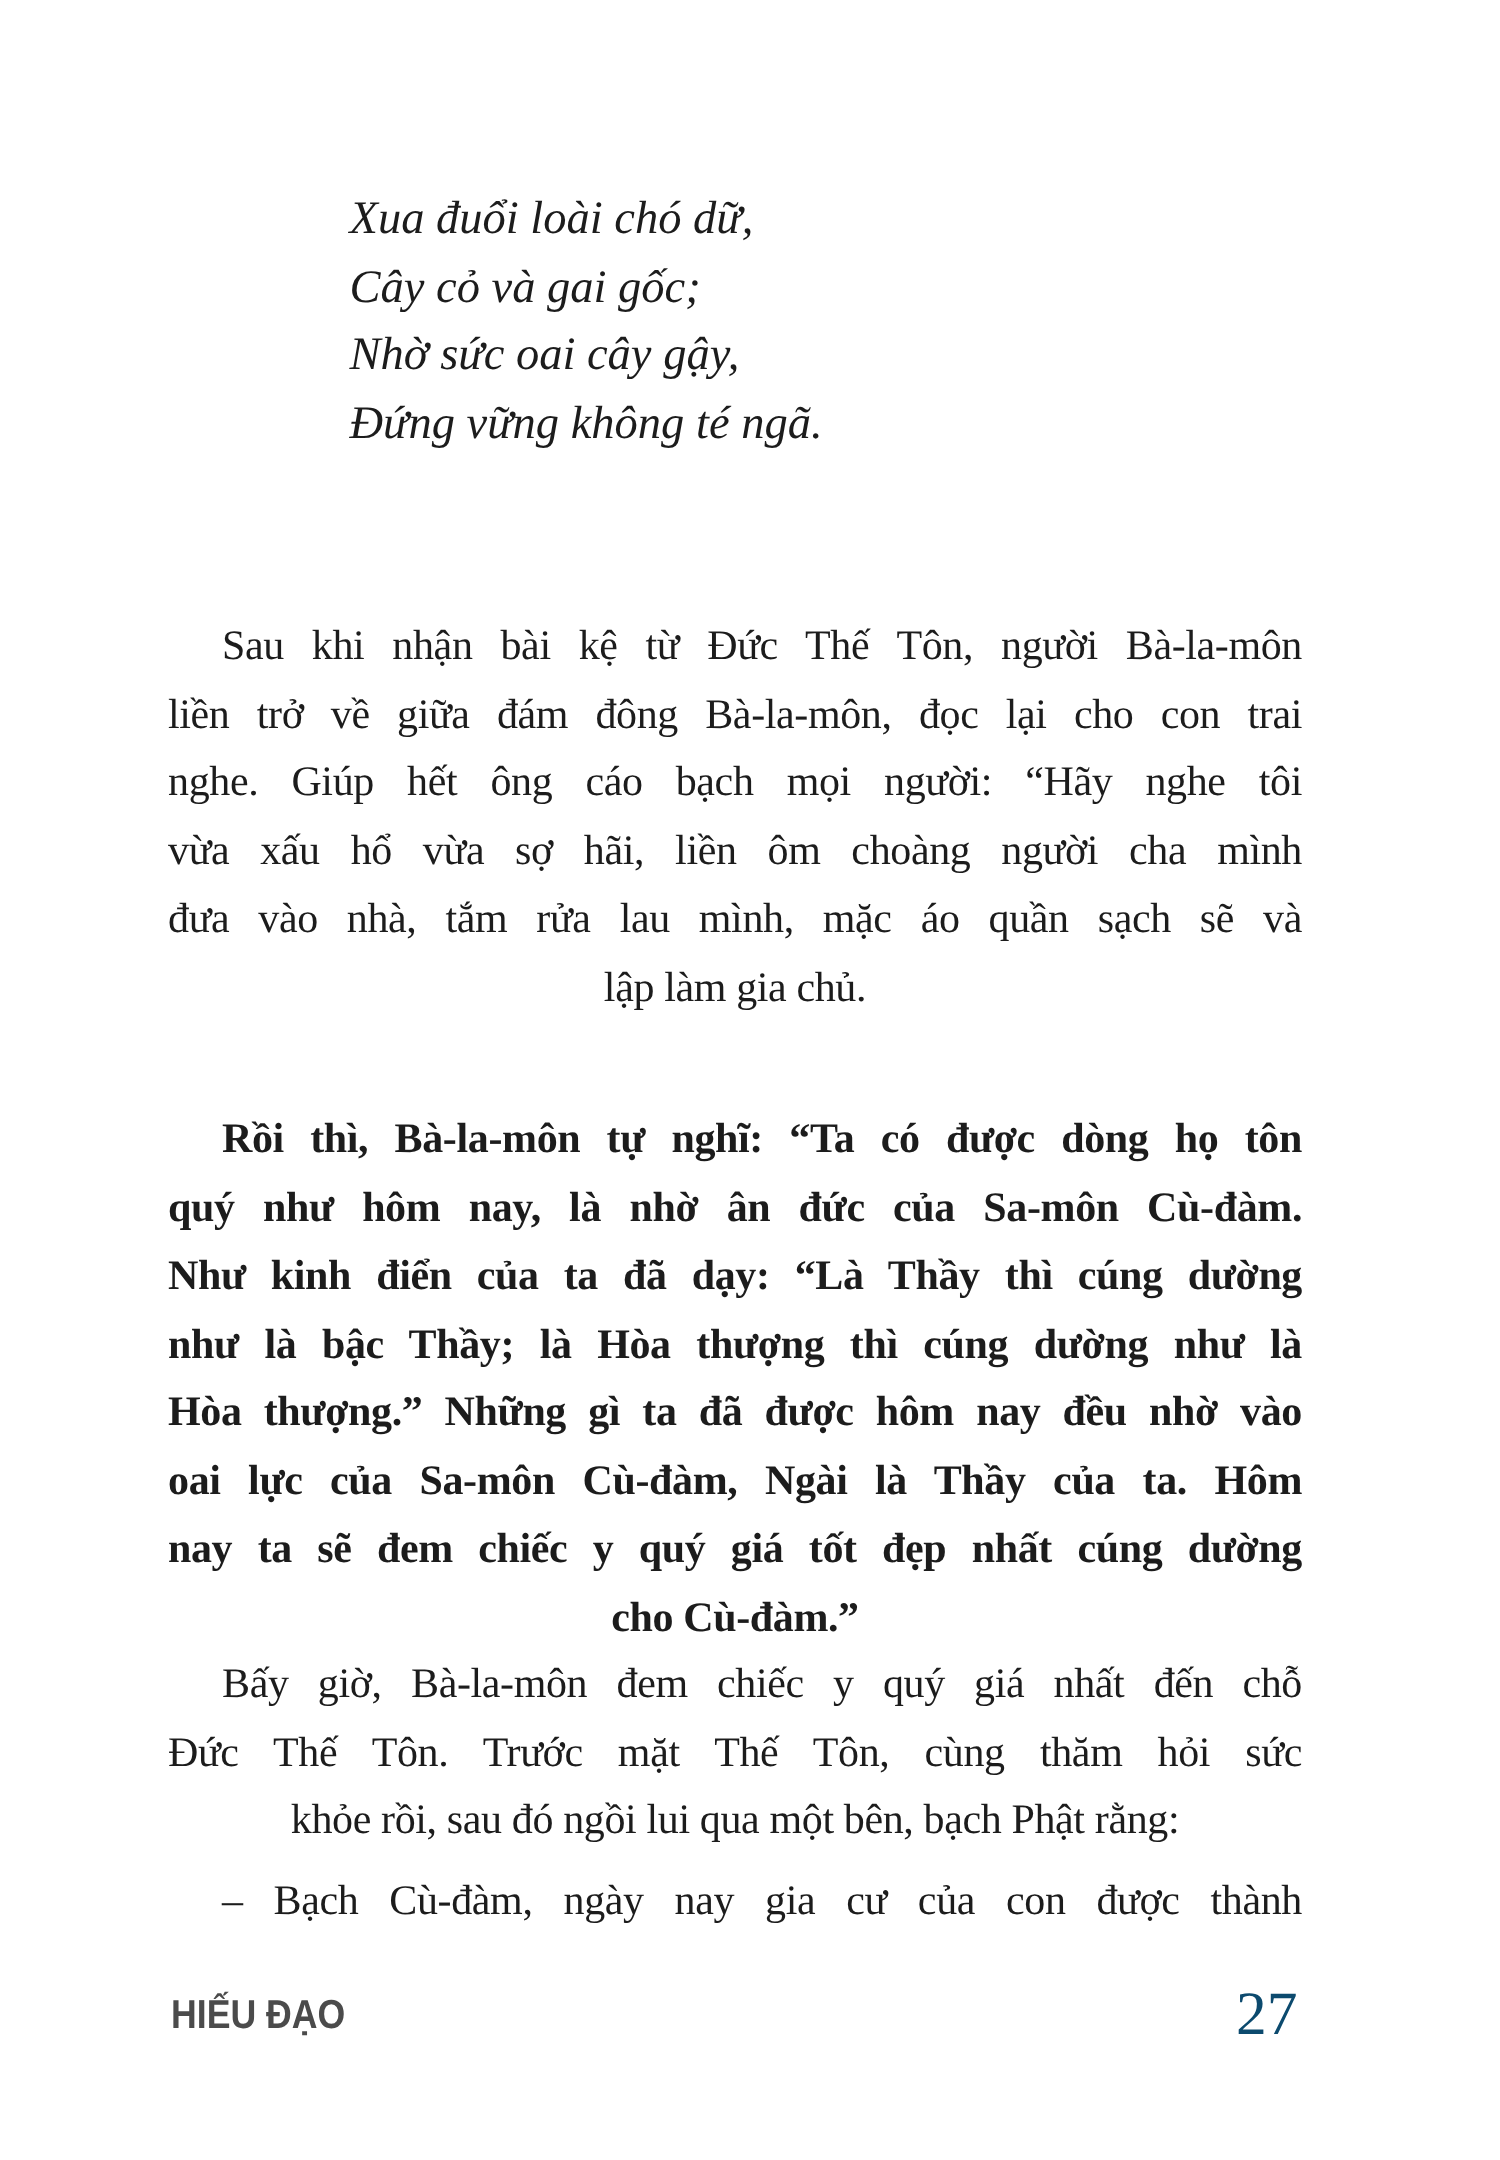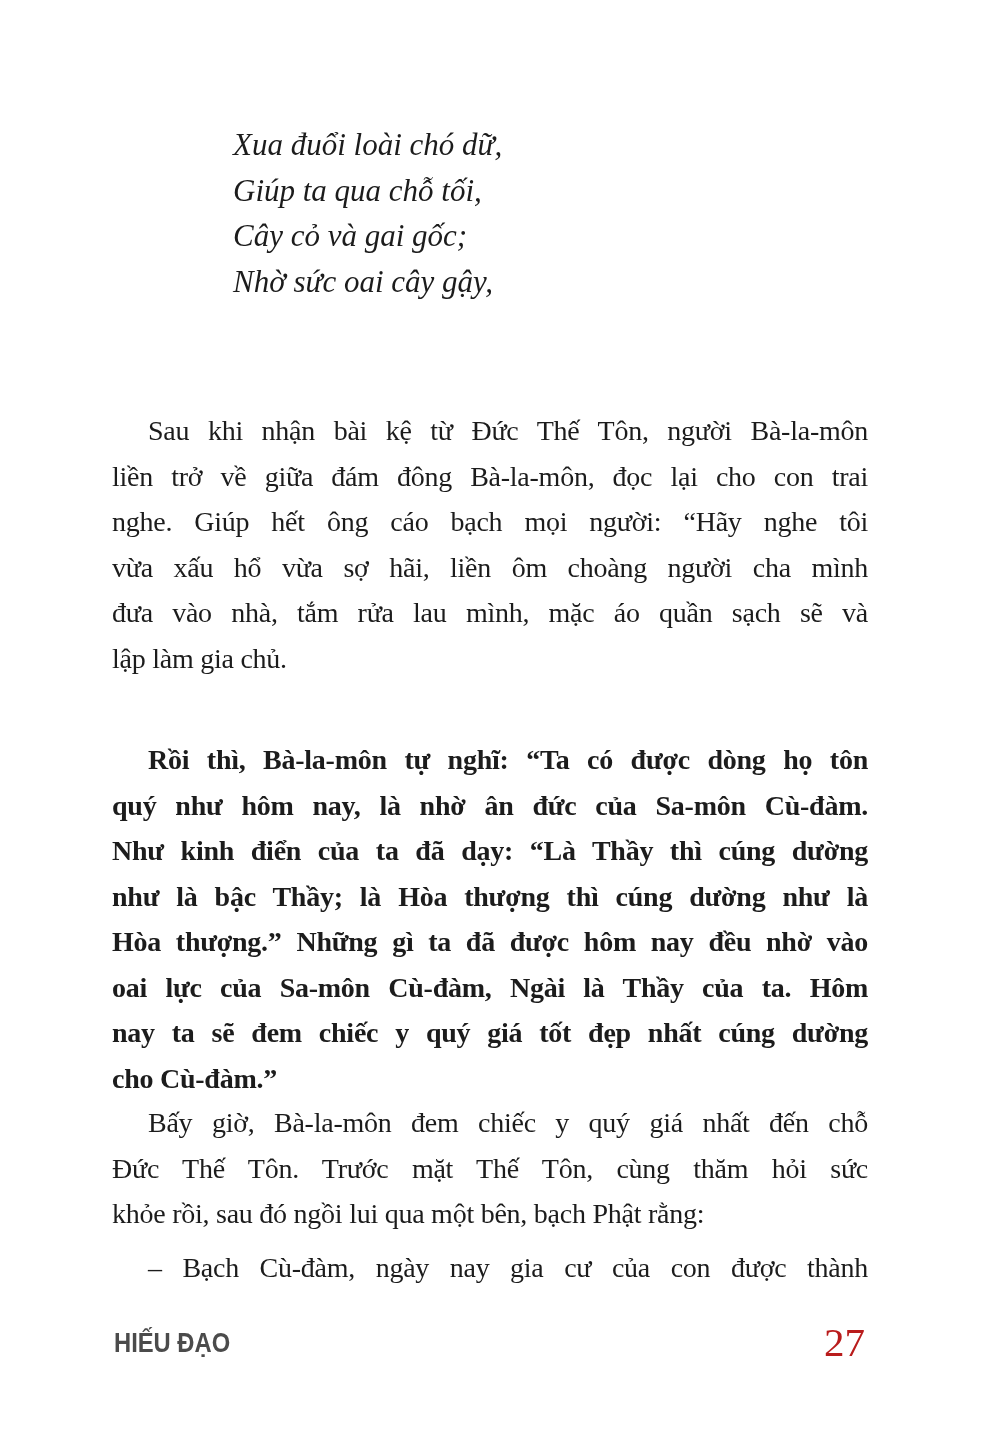--- a/index.html
+++ b/index.html
@@ -31,54 +31,54 @@
     letter-spacing:-0.25px;
   }
   .para .line{
     line-height:45.5px;
     height:45.5px;
     text-align:justify;
     text-align-last:justify;
     overflow:hidden;
   }
   .para .line.first{ text-indent:36px; }
-  .para .line.end{ text-align:left; text-align-last:auto; }
+  .para .line.end{ text-align:center; text-align-last:auto; }
   .p1{ top:408px; }
   .p2{ top:737px;font-weight:bold; }
   .p3{ top:1100px; }
   .p4{ top:1245px; }
   .footer-label{
     position:absolute;
     left:114px;top:1328px;
     font-family:"Liberation Sans", sans-serif;
     font-weight:bold;
     font-size:27px;
     color:#4b4b4b;
     transform:scaleX(0.88);
     transform-origin:left center;
     white-space:nowrap;
   }
   .page-number{
     position:absolute;
     right:135px;top:1318px;
     font-family:"Liberation Serif", serif;
     font-size:41px;
-    color:#b91c1c;
+    color:#0c4a6e;
   }
 </style>
 </head>
 <body>
 
 <div class="page">
 
   <div class="poem">
     <div class="pline">Xua đuổi loài chó dữ,</div>
-    <div class="pline">Giúp ta qua chỗ tối,</div>
     <div class="pline">Cây cỏ và gai gốc;</div>
     <div class="pline">Nhờ sức oai cây gậy,</div>
+    <div class="pline">Đứng vững không té ngã.</div>
   </div>
 
   <div class="para p1">
     <div class="line first">Sau khi nhận bài kệ từ Đức Thế Tôn, người Bà-la-môn</div>
     <div class="line">liền trở về giữa đám đông Bà-la-môn, đọc lại cho con trai</div>
     <div class="line">nghe. Giúp hết ông cáo bạch mọi người: “Hãy nghe tôi</div>
     <div class="line">vừa xấu hổ vừa sợ hãi, liền ôm choàng người cha mình</div>
     <div class="line">đưa vào nhà, tắm rửa lau mình, mặc áo quần sạch sẽ và</div>
     <div class="line end">lập làm gia chủ.</div>
   </div>

